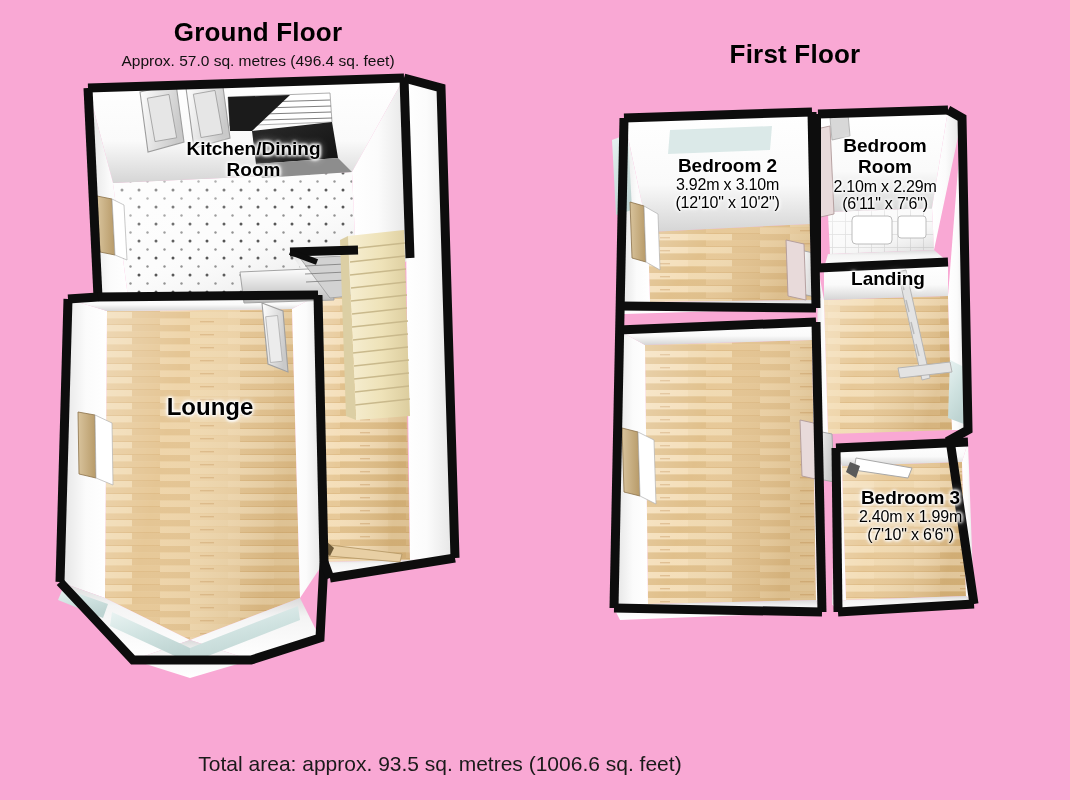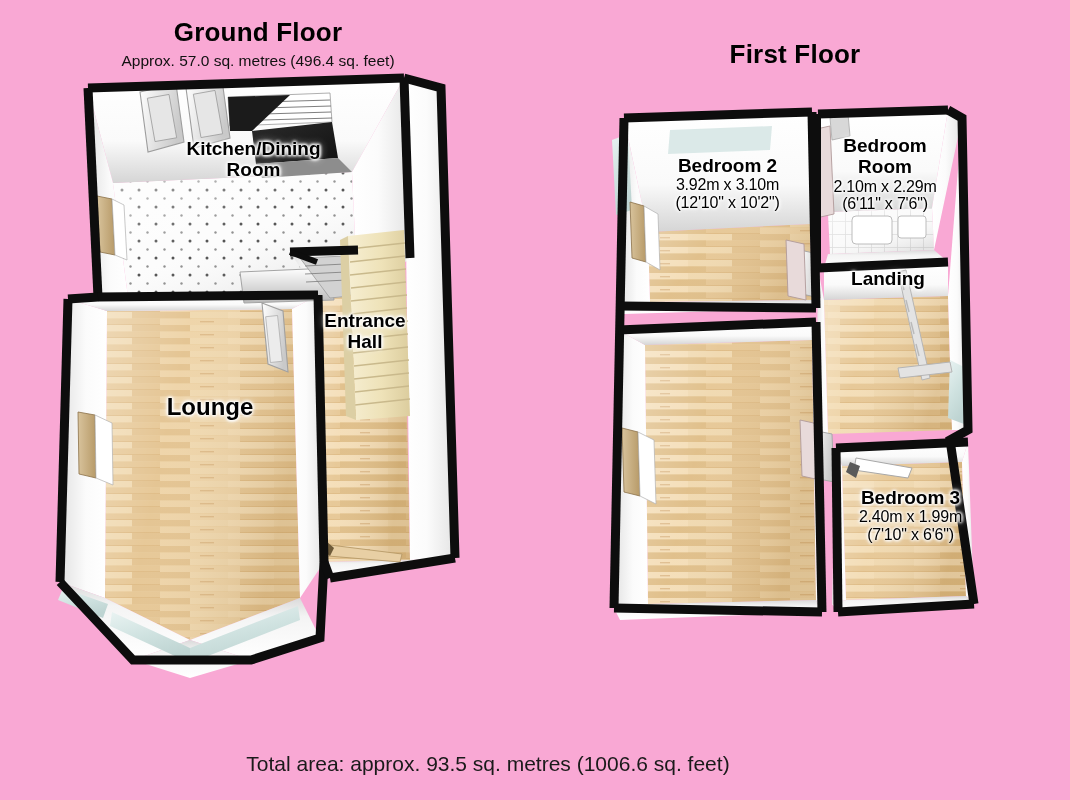--- a/index.html
+++ b/index.html
@@ -44,21 +44,20 @@
   #ff-head { left: 585px; top: 40px; }
 
   .total-area {
     position: absolute;
     left: 0;
     top: 752px;
     width: 880px;
     text-align: center;
     font-size: 21px;
     color: #1a1a1a;
-    padding-left: 48px;
   }
 
   
   #stage {
     position: absolute;
     left: 0; top: 0;
     width: 1070px;
     height: 800px;
   }
 
@@ -477,24 +476,20 @@
 
   <div class="room-label" id="lbl-kitchen" style="left:146px; top:138px; width:215px;">
     <div class="room-name">Kitchen/Dining</div>
     <div class="room-name">Room</div>
   </div>
 
   <div class="room-label" id="lbl-lounge" style="left:120px; top:370px; width:180px;">
     <div class="room-name big">Lounge</div>
   </div>
 
-  <div class="room-label" id="lbl-hall" style="left:300px; top:310px; width:130px;">
-    <div class="room-name">Entrance</div>
-    <div class="room-name">Hall</div>
-  </div>
 
   <div class="room-label" id="lbl-bed2" style="left:645px; top:155px; width:165px;">
     <div class="room-name">Bedroom 2</div>
     <div class="room-dim">3.92m x 3.10m</div>
     <div class="room-dim">(12'10" x 10'2")</div>
   </div>
 
   <div class="room-label" id="lbl-shower" style="left:805px; top:135px; width:160px;">
     <div class="room-name">Bedroom</div>
     <div class="room-name">Room</div>

